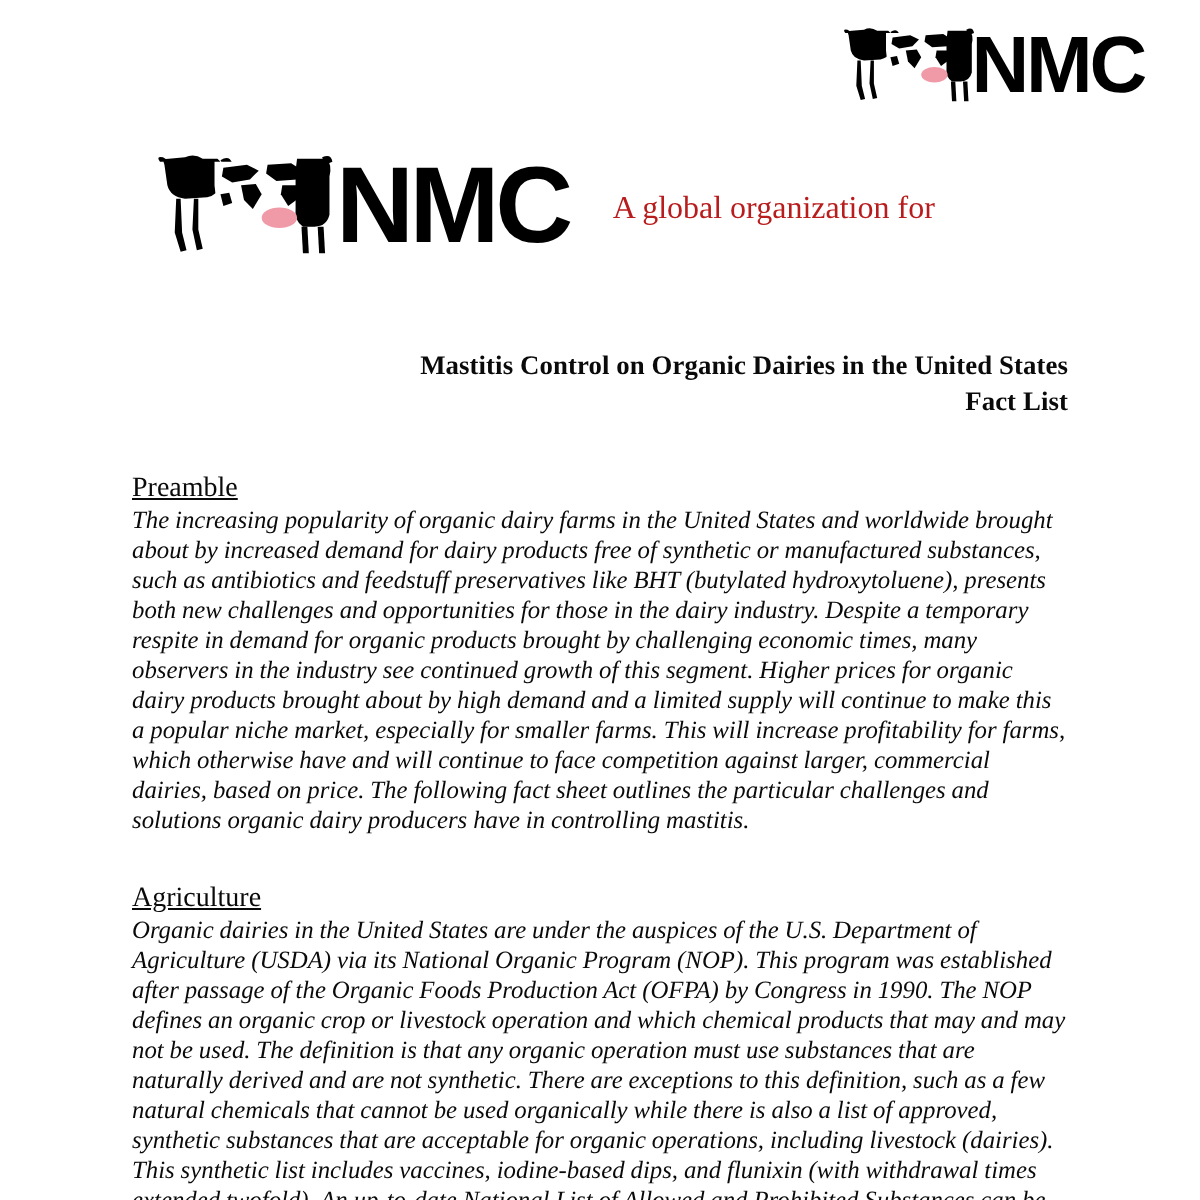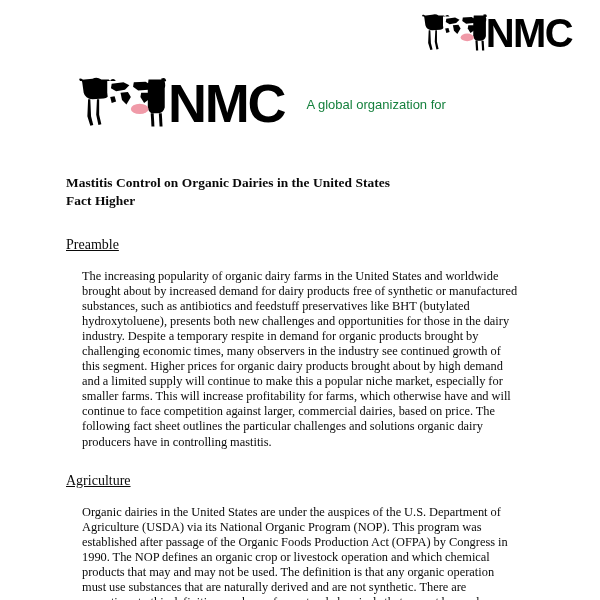--- a/index.html
+++ b/index.html
@@ -52,57 +52,58 @@
   .masthead .wordmark {
     font-family: "Liberation Sans", "DejaVu Sans", sans-serif;
     font-weight: bold;
     font-size: 54px;
     letter-spacing: -2.2px;
     line-height: 1;
     color: #000;
     margin-left: -2px;
   }
   .tagline {
-    font-family: Liberation Sans, sans-serif;
-    font-size: 13px;
+    font-family: Liberation Serif, serif;
+    font-size: 16px;
     line-height: 15.5px;
-    color: #15803d;
+    color: #b91c1c;
     margin-left: 22px;
     padding-top: 3px;
     white-space: nowrap;
   }
 
   
   .page {
     padding: 0 66px 0 66px;
   }
   .doc-title {
-    text-align: left;
+    text-align: right;
     font-weight: bold;
     font-size: 13.4px;
     line-height: 17.5px;
     margin-top: 40px;
     letter-spacing: 0.05px;
   }
   .section {
     margin-top: 26px;
   }
   .section-heading {
     font-size: 14px;
     line-height: 15px;
     text-decoration: underline;
     display: inline-block;
     margin-bottom: 0;
   }
   .body-text {
     font-size: 12.4px;
     line-height: 15.05px;
     text-align: left;
-    margin: 16px;
+    margin: 0;
     word-spacing: -0.15px;
+    font-style: italic;
   }
   .section + .section { margin-top: 21px; }
 </style>
 </head>
 <body>
 
 <div class="header-band">
 
   <div class="corner-logo">
     <span class="cow-mark">
@@ -166,21 +167,21 @@
   <span class="wordmark">NMC</span>
   <div class="tagline">
     <div>A global organization for</div>
   </div>
 </div>
 
 <div class="page">
 
   <div class="doc-title">
     <div>Mastitis Control on Organic Dairies in the United States</div>
-    <div>Fact Higher</div>
+    <div>Fact List</div>
   </div>
 
   <div class="section">
     <div class="section-heading">Preamble</div>
     <p class="body-text">The increasing popularity of organic dairy farms in the United States and worldwide brought about by increased demand for dairy products free of synthetic or manufactured substances, such as antibiotics and feedstuff preservatives like BHT (butylated hydroxytoluene), presents both new challenges and opportunities for those in the dairy industry. Despite a temporary respite in demand for organic products brought by challenging economic times, many observers in the industry see continued growth of this segment. Higher prices for organic dairy products brought about by high demand and a limited supply will continue to make this a popular niche market, especially for smaller farms. This will increase profitability for farms, which otherwise have and will continue to face competition against larger, commercial dairies, based on price. The following fact sheet outlines the particular challenges and solutions organic dairy producers have in controlling mastitis.</p>
   </div>
 
   <div class="section">
     <div class="section-heading">Agriculture</div>
     <p class="body-text"><span>Organic dairies in the United States are under the auspices of the U.S. Department of Agriculture (USDA) via its National Organic Program (NOP). This program was established after passage of the Organic Foods Production Act (OFPA) by Congress in 1990. The NOP defines an organic crop or livestock operation and which chemical products that may and may not be used. The definition is that any organic operation must use substances that are naturally derived and are not synthetic. There are exceptions to this definition, such as a few natural chemicals that cannot be used organically while there is also a list of approved, synthetic substances that are acceptable for organic operations, including livestock (dairies). This synthetic list includes vaccines, iodine-based dips, and flunixin (with withdrawal times extended twofold). An up-to-date National List of Allowed and Prohibited Substances can be found on the USDA NOP website (</span></p>

